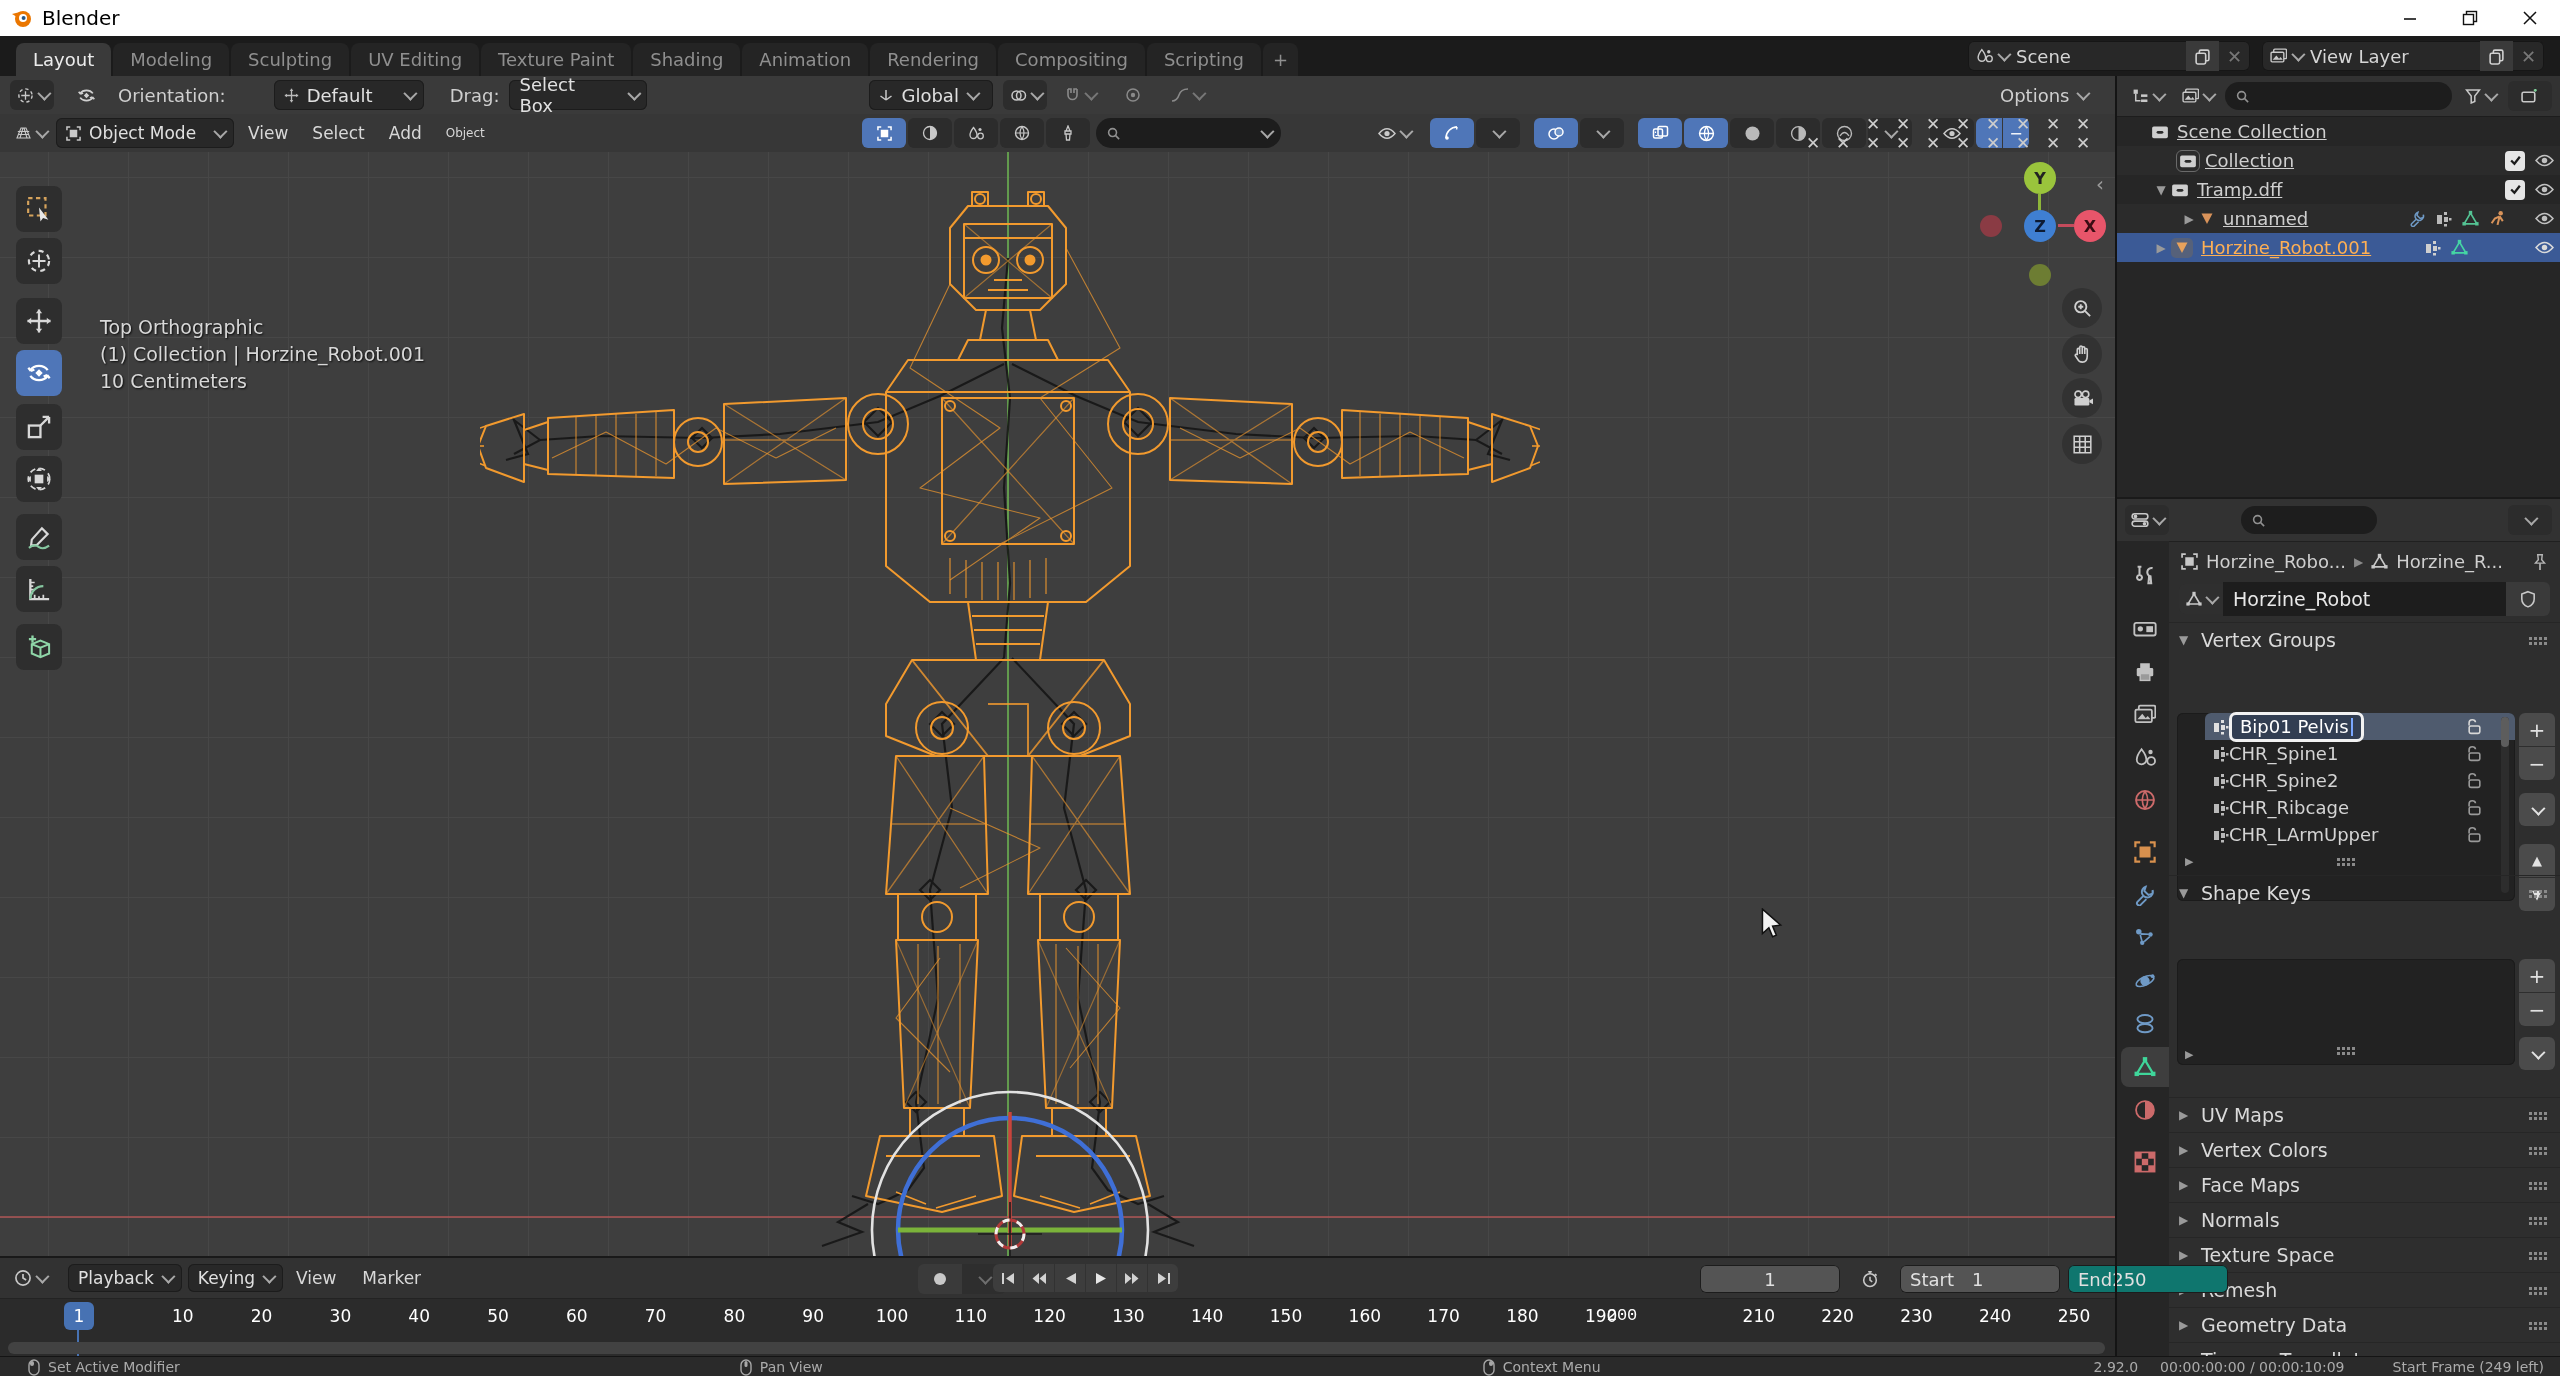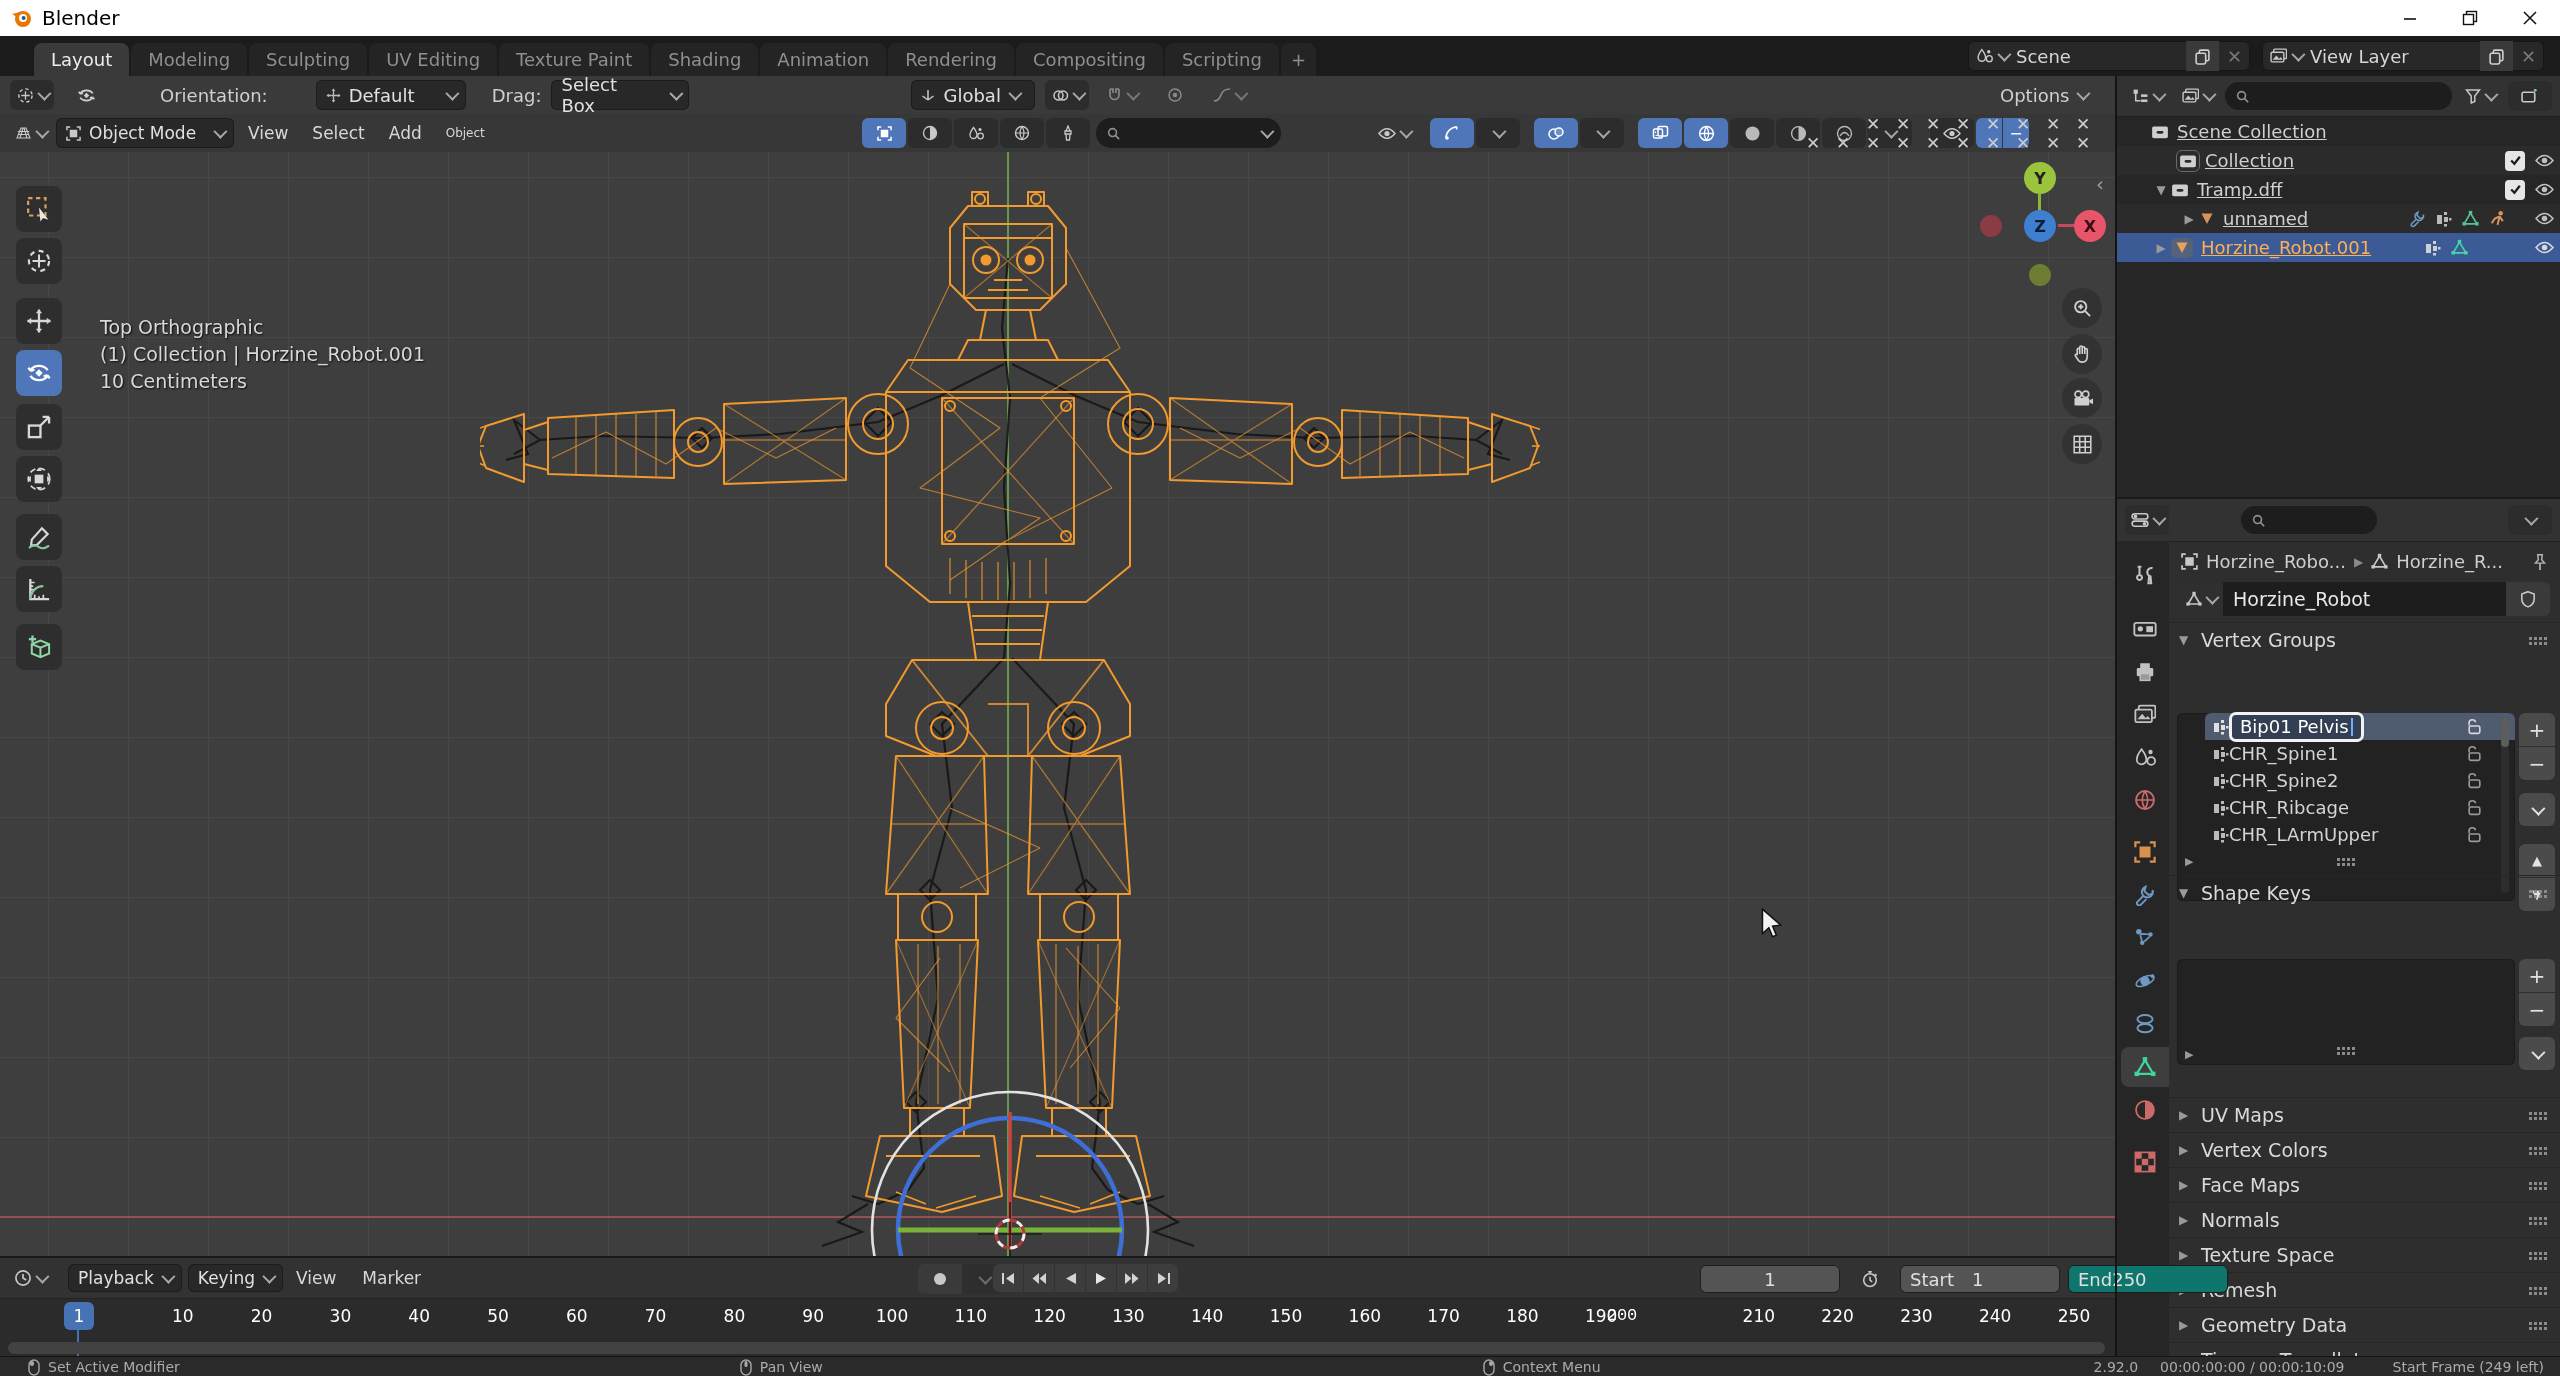--- a/index.html
+++ b/index.html
@@ -347,21 +347,21 @@
         </svg>
       </div>
   <div class="winbtn">
         <svg class="ic" width="16" height="16">
           <path d="M2 2 L14 14 M14 2 L2 14" stroke="#111" stroke-width="1.5"></path>
         </svg>
       </div>
 </div>
 
 <div class="abs" id="topbar">
-  <div style="display:flex;align-items:flex-end;margin-left:34px;justify-content:flex-end;">
+  <div style="display:flex;align-items:flex-end;margin-left:16px;justify-content:flex-end;">
     <span class="tab active">Layout</span>
     <span class="tab">Modeling</span>
     <span class="tab">Sculpting</span>
     <span class="tab">UV Editing</span>
     <span class="tab">Texture Paint</span>
     <span class="tab">Shading</span>
     <span class="tab">Animation</span>
     <span class="tab">Rendering</span>
     <span class="tab">Compositing</span>
     <span class="tab">Scripting</span>
@@ -409,21 +409,21 @@
           <svg class="ic" width="17" height="17" color="#c8c8c8">
             <use href="#i-cursor-tool"></use>
           </svg>
           <span class="chev"></span>
         </span>
     <span class="ibtn flat">
           <svg class="ic" width="19" height="19" color="#d0d0d0">
             <use href="#i-rotate"></use>
           </svg>
         </span>
-    <span class="lbl" style="margin-left:42px">Orientation:</span>
+    <span class="lbl" style="">Orientation:</span>
     <span class="w" style="width:130px;margin-left:38px">
       <svg class="ic" width="15" height="15" color="#bbb">
             <use href="#i-move"></use>
           </svg>
       <span>Default</span>
       <span style="flex:1"></span>
           <span class="chev"></span>
     </span>
     <span class="lbl" style="margin-left:16px">Drag:</span>
     <span class="w" style="width:118px">

